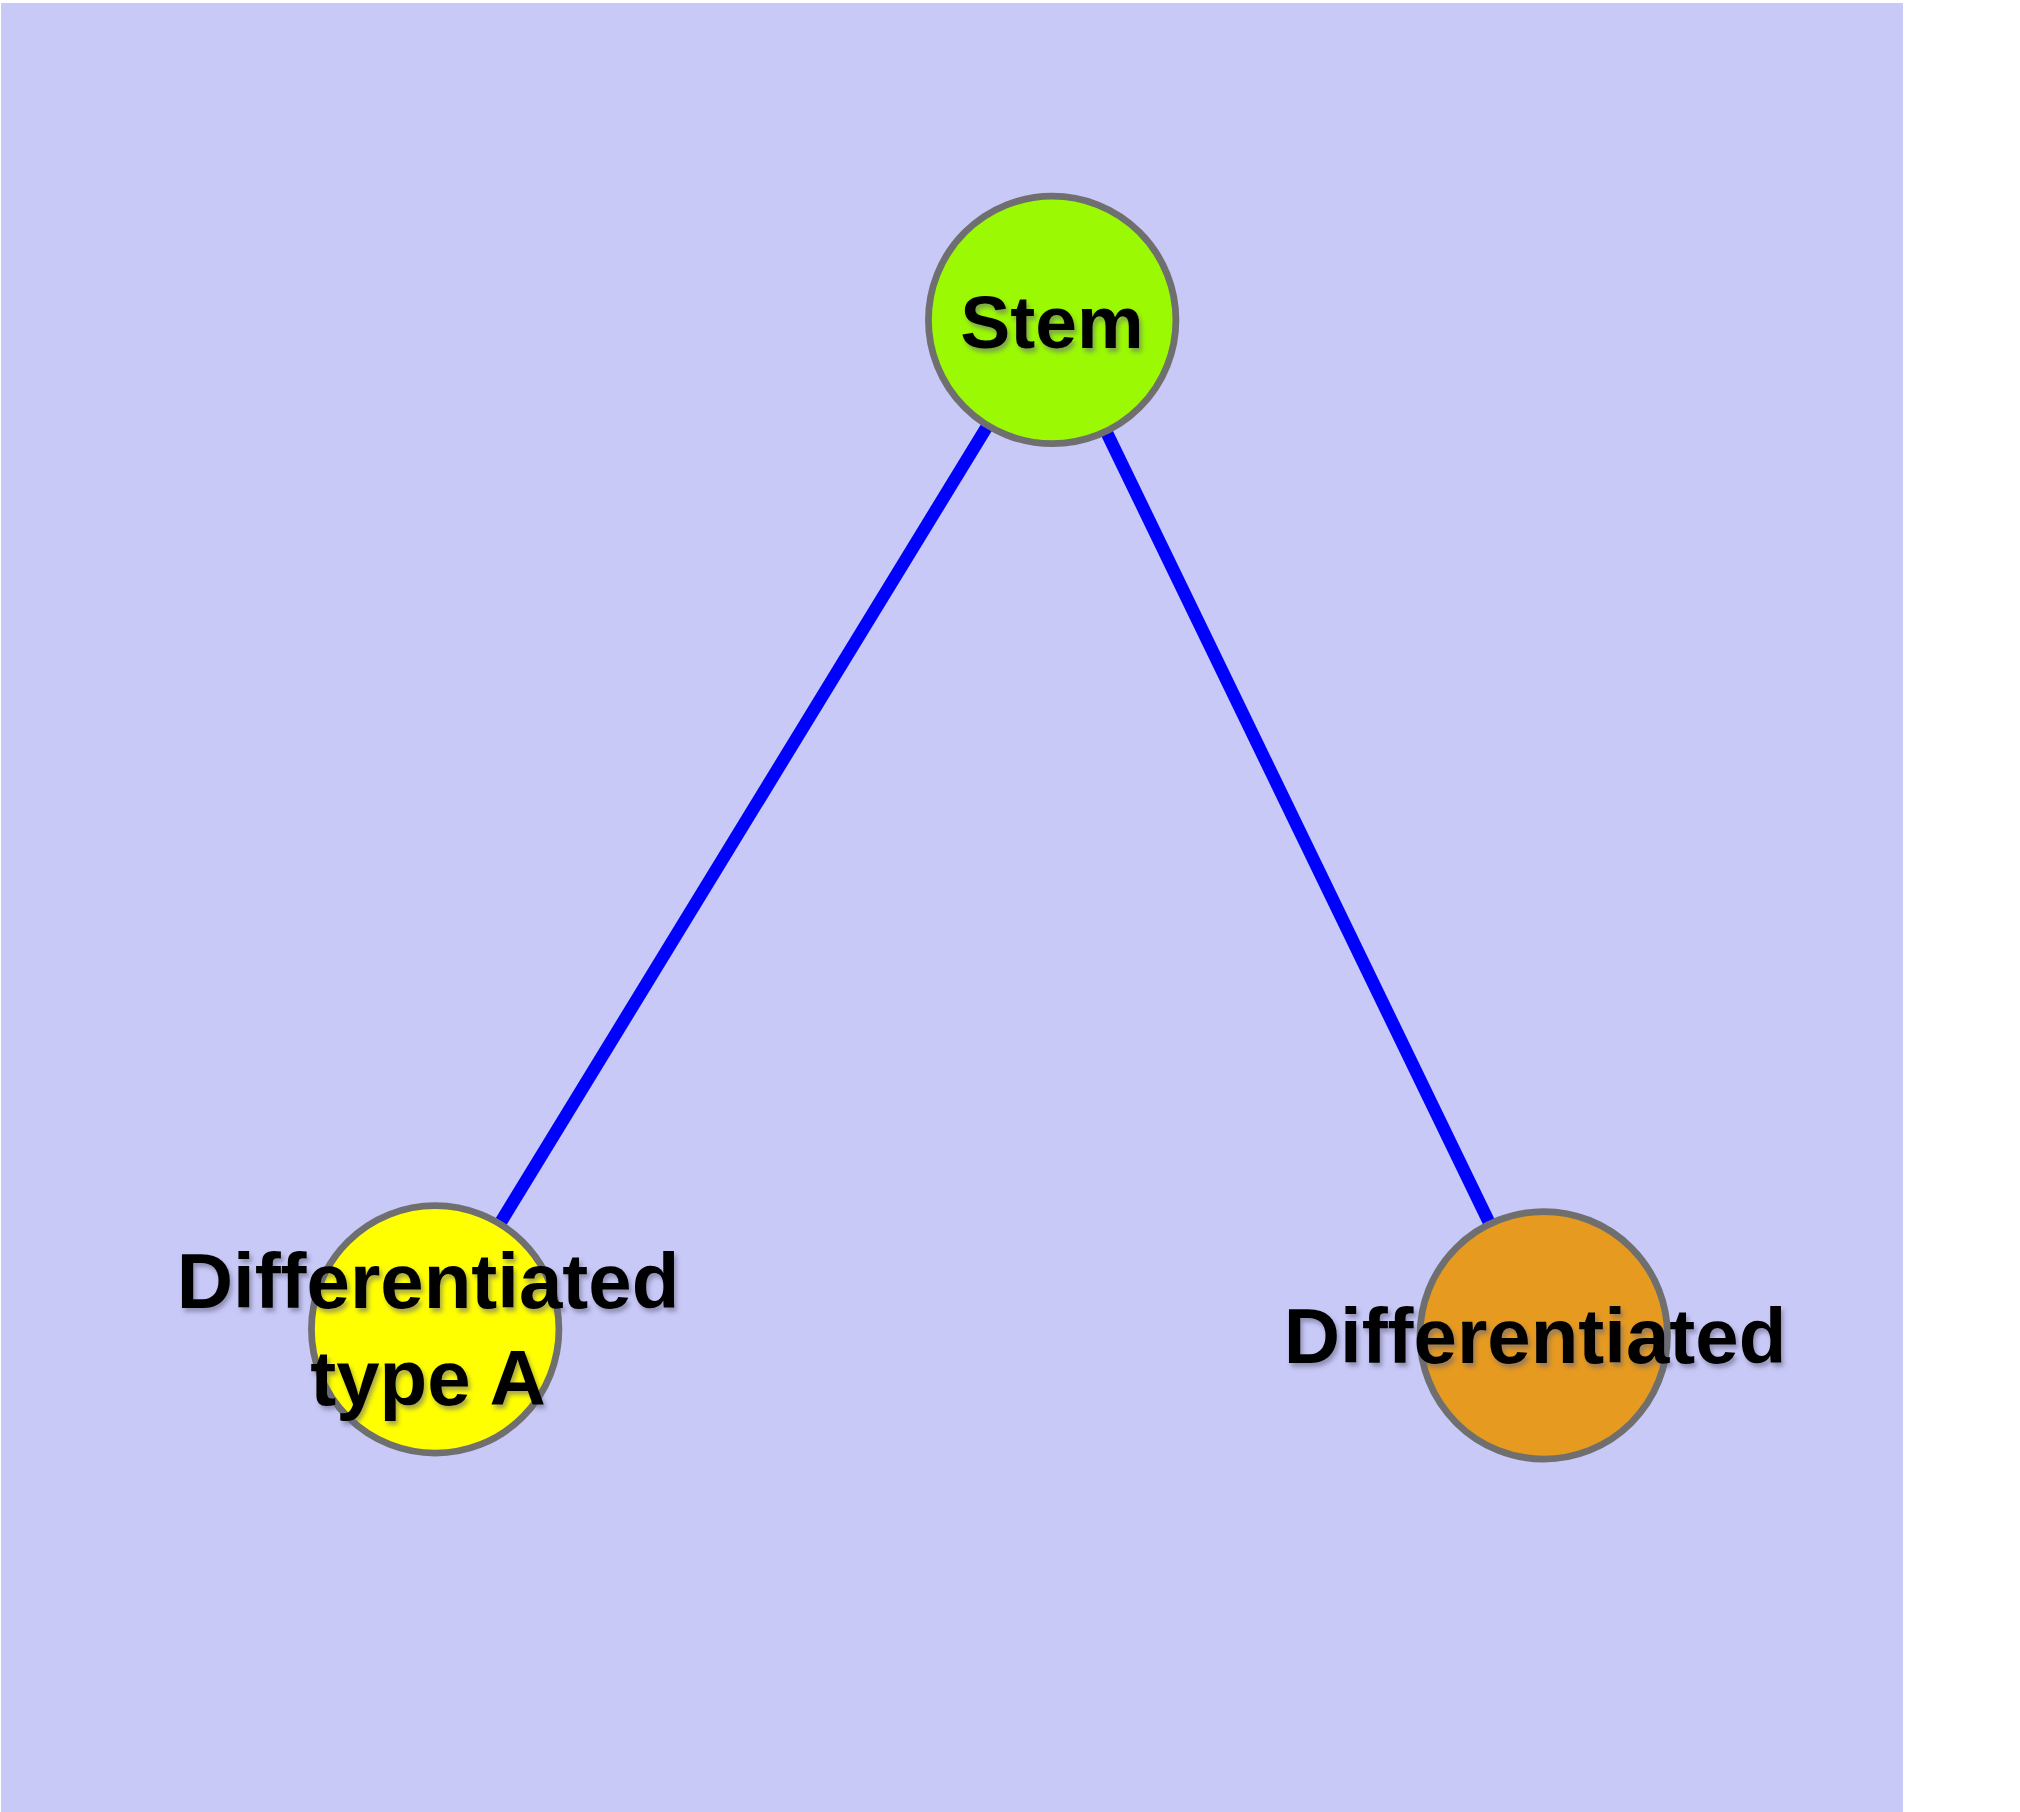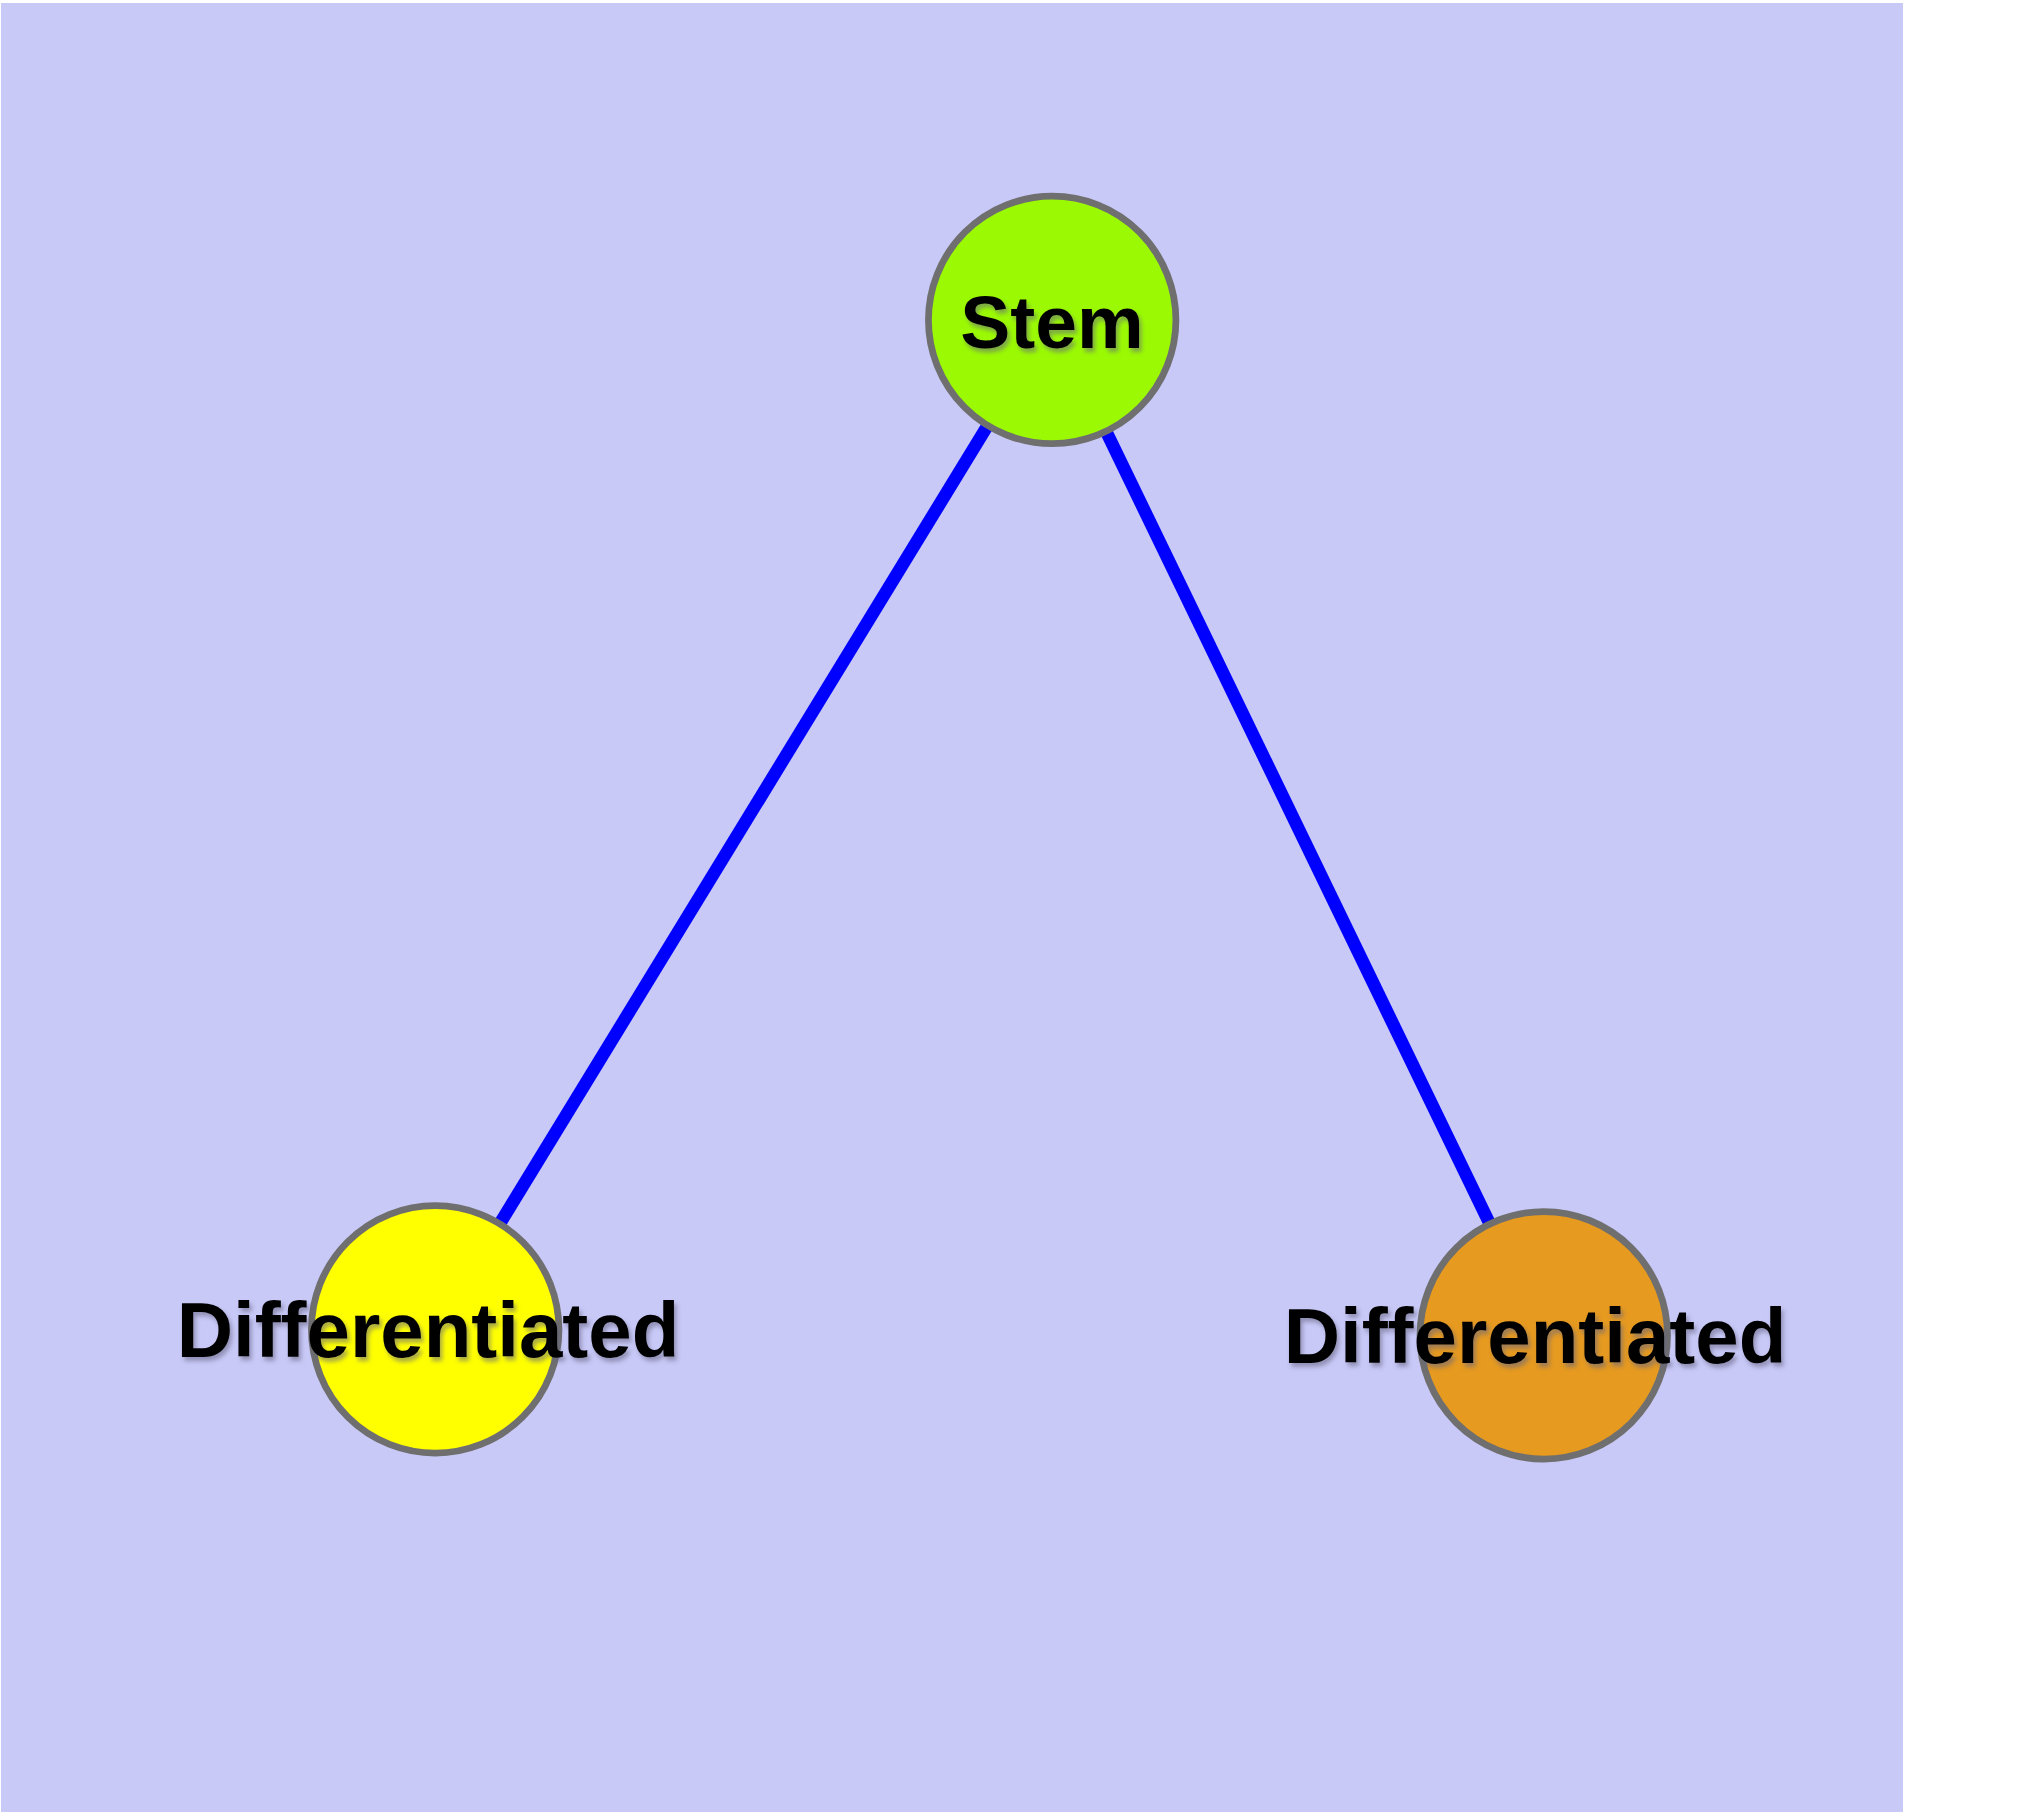--- a/index.html
+++ b/index.html
@@ -74,20 +74,21 @@
 
     <circle class="node" cx="512" cy="1565" r="146" fill="#FFFF00" stroke="#6F6F6F"></circle>
 
     <circle class="node" cx="1820" cy="1572" r="146" fill="#E69A20" stroke="#6F6F6F"></circle>
   </svg>
 
   <div class="label label-stem">Stem</div>
 
   <div class="label label-a">
     <div>Differentiated</div>
+    <div>type A</div>
   </div>
 
   <div class="label label-b">
     <div>Differentiated</div>
   </div>
 
 </div>
 
 
 </body></html>

